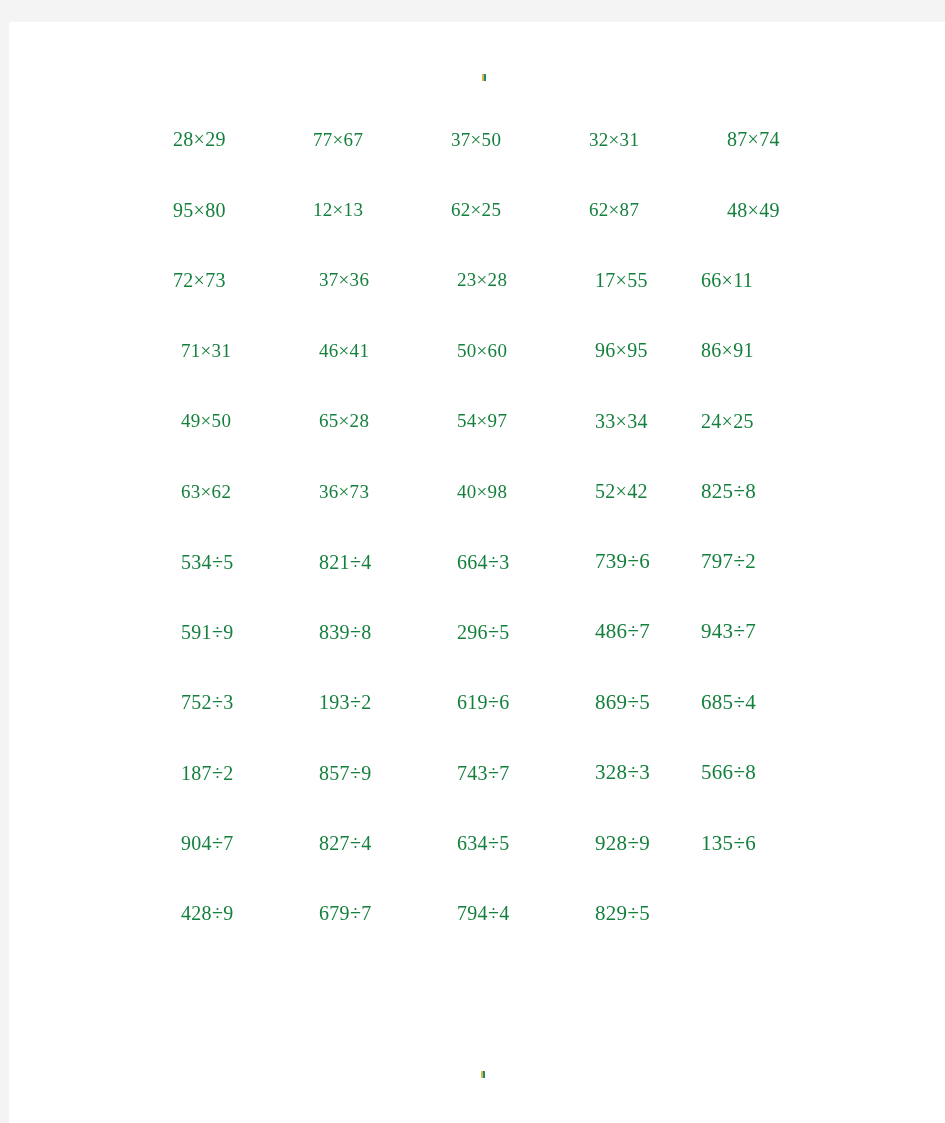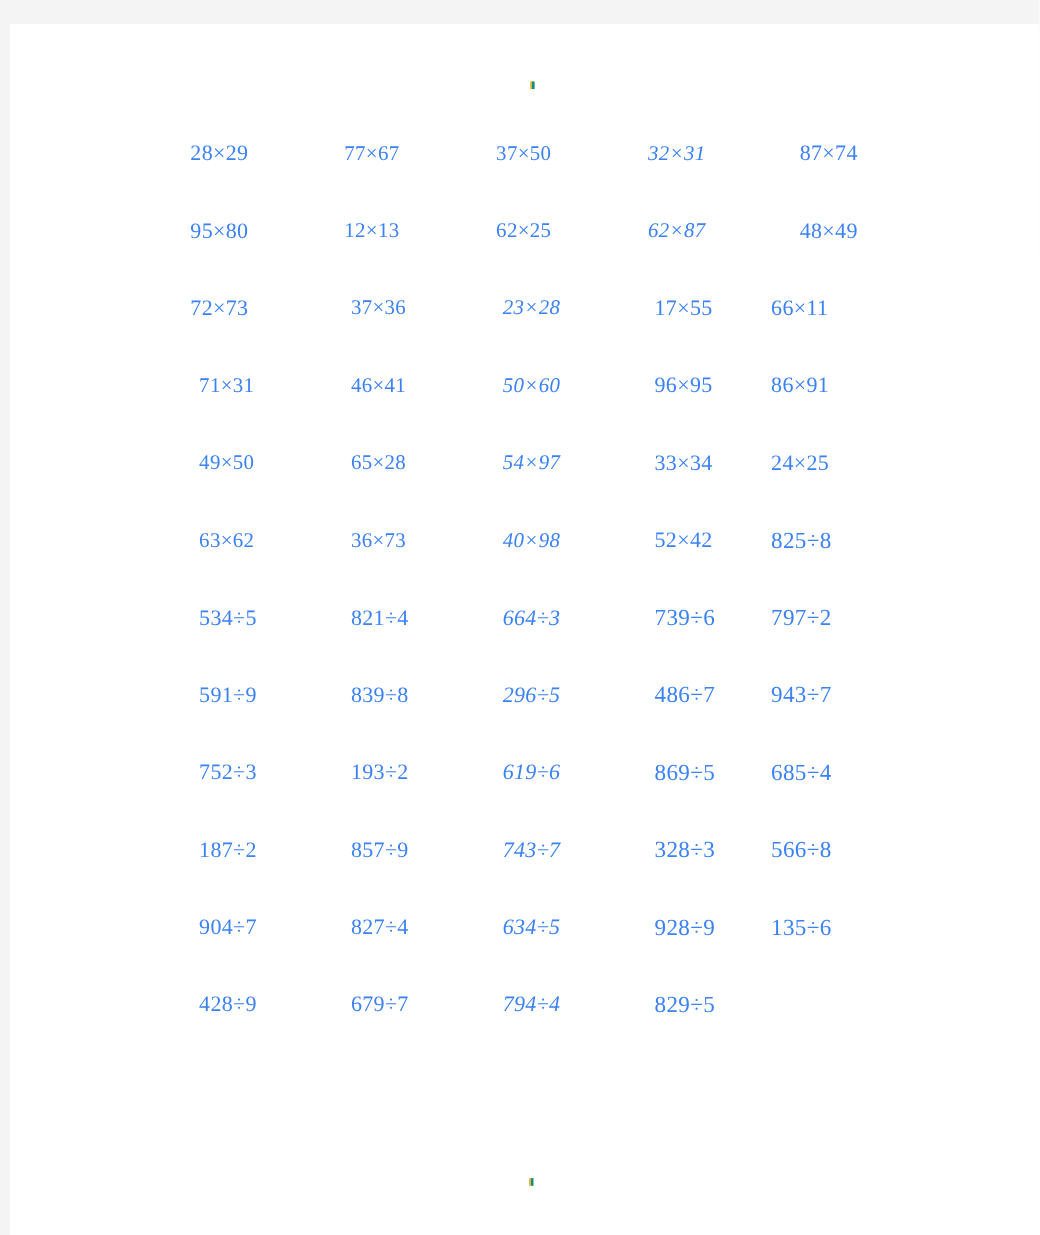--- a/index.html
+++ b/index.html
@@ -51,31 +51,31 @@
     display: grid;
     grid-template-columns: repeat(5, 132px);
     grid-auto-rows: 70.4px;
   }
 
   .problem-cell {
     display: flex;
     align-items: center;
     justify-content: flex-start;
     font-size: 20px;
-    color: #3b82f6;
+    color: #15803d;
     letter-spacing: 0.3px;
     white-space: nowrap;
     line-height: 1;
   }
 
   
   .problem-cell.col-0 { padding-left: 18px; }
   .problem-cell.col-1 { padding-left: 26px; font-size: 19px; }
   .problem-cell.col-2 { padding-left: 32px; font-size: 19px; }
-  .problem-cell.col-3 { padding-left: 38px; font-size: 19px; font-style: italic; }
+  .problem-cell.col-3 { padding-left: 38px; font-size: 19px; }
   .problem-cell.col-4 { padding-left: 44px; }
 
   
   .problem-cell.op-div { font-size: 21px; }
   .problem-cell.op-div.col-1,
   .problem-cell.op-div.col-2,
   .problem-cell.op-div.col-3 { font-size: 20px; }
 </style>
 </head>
 <body>

